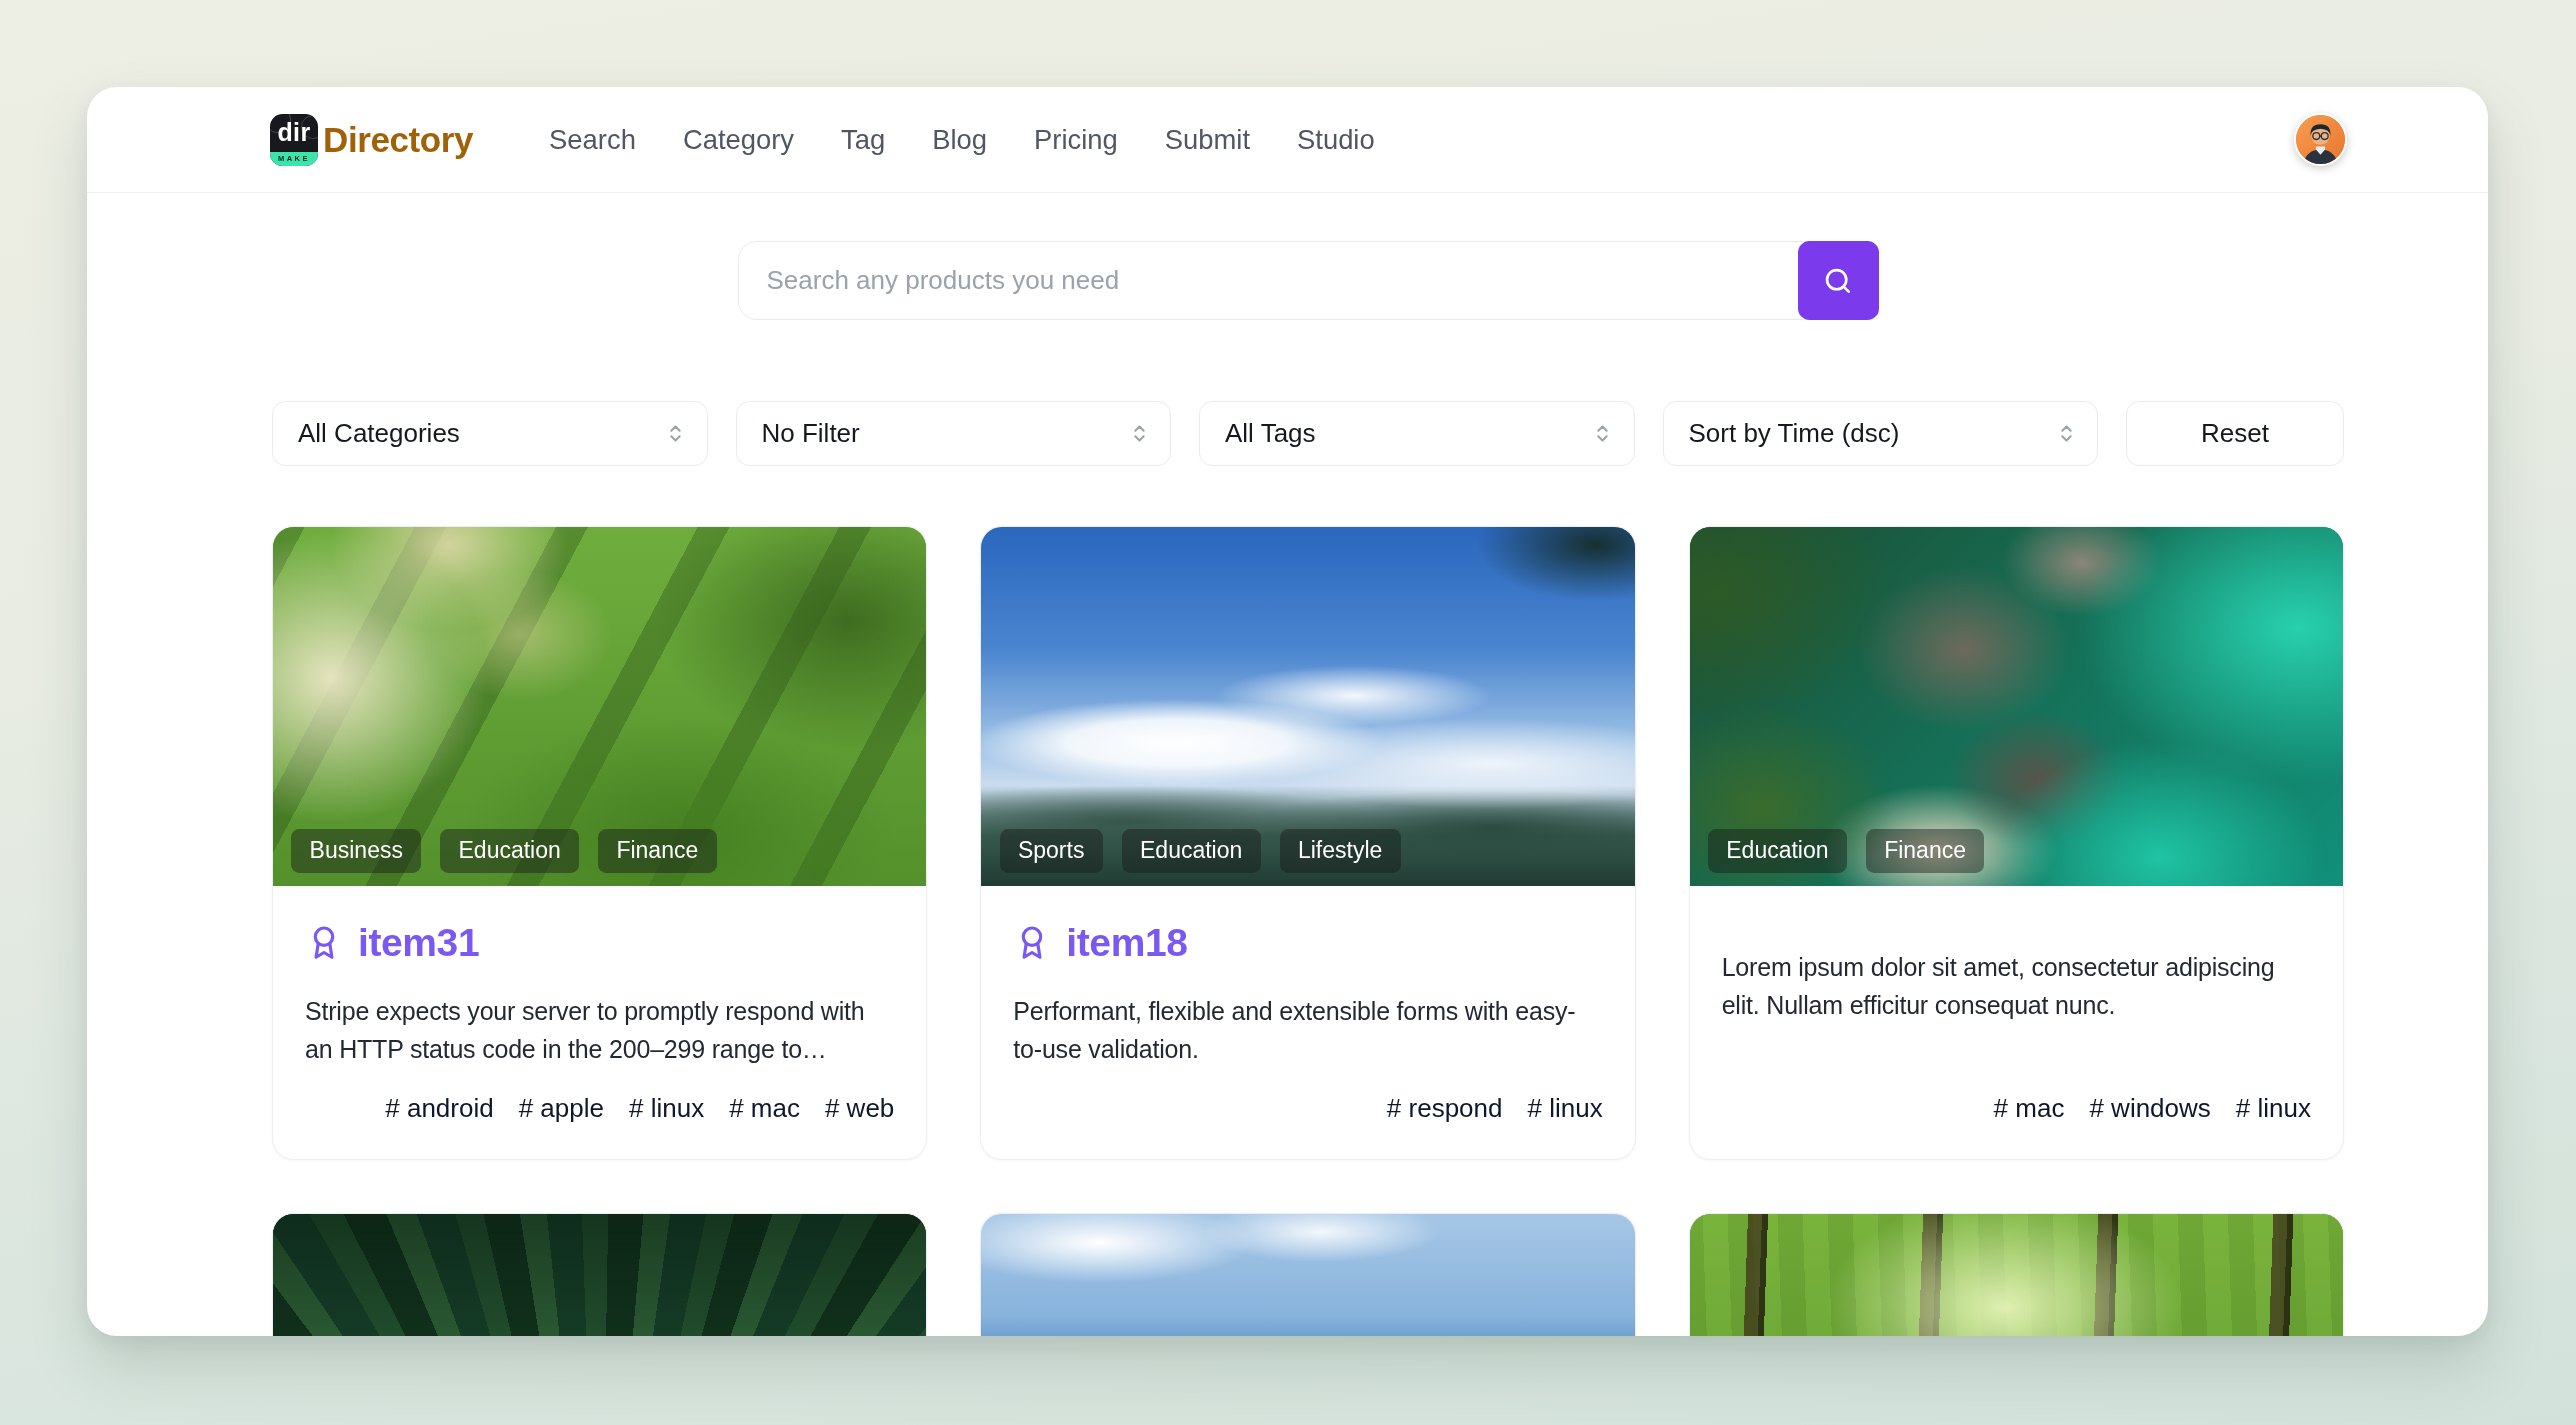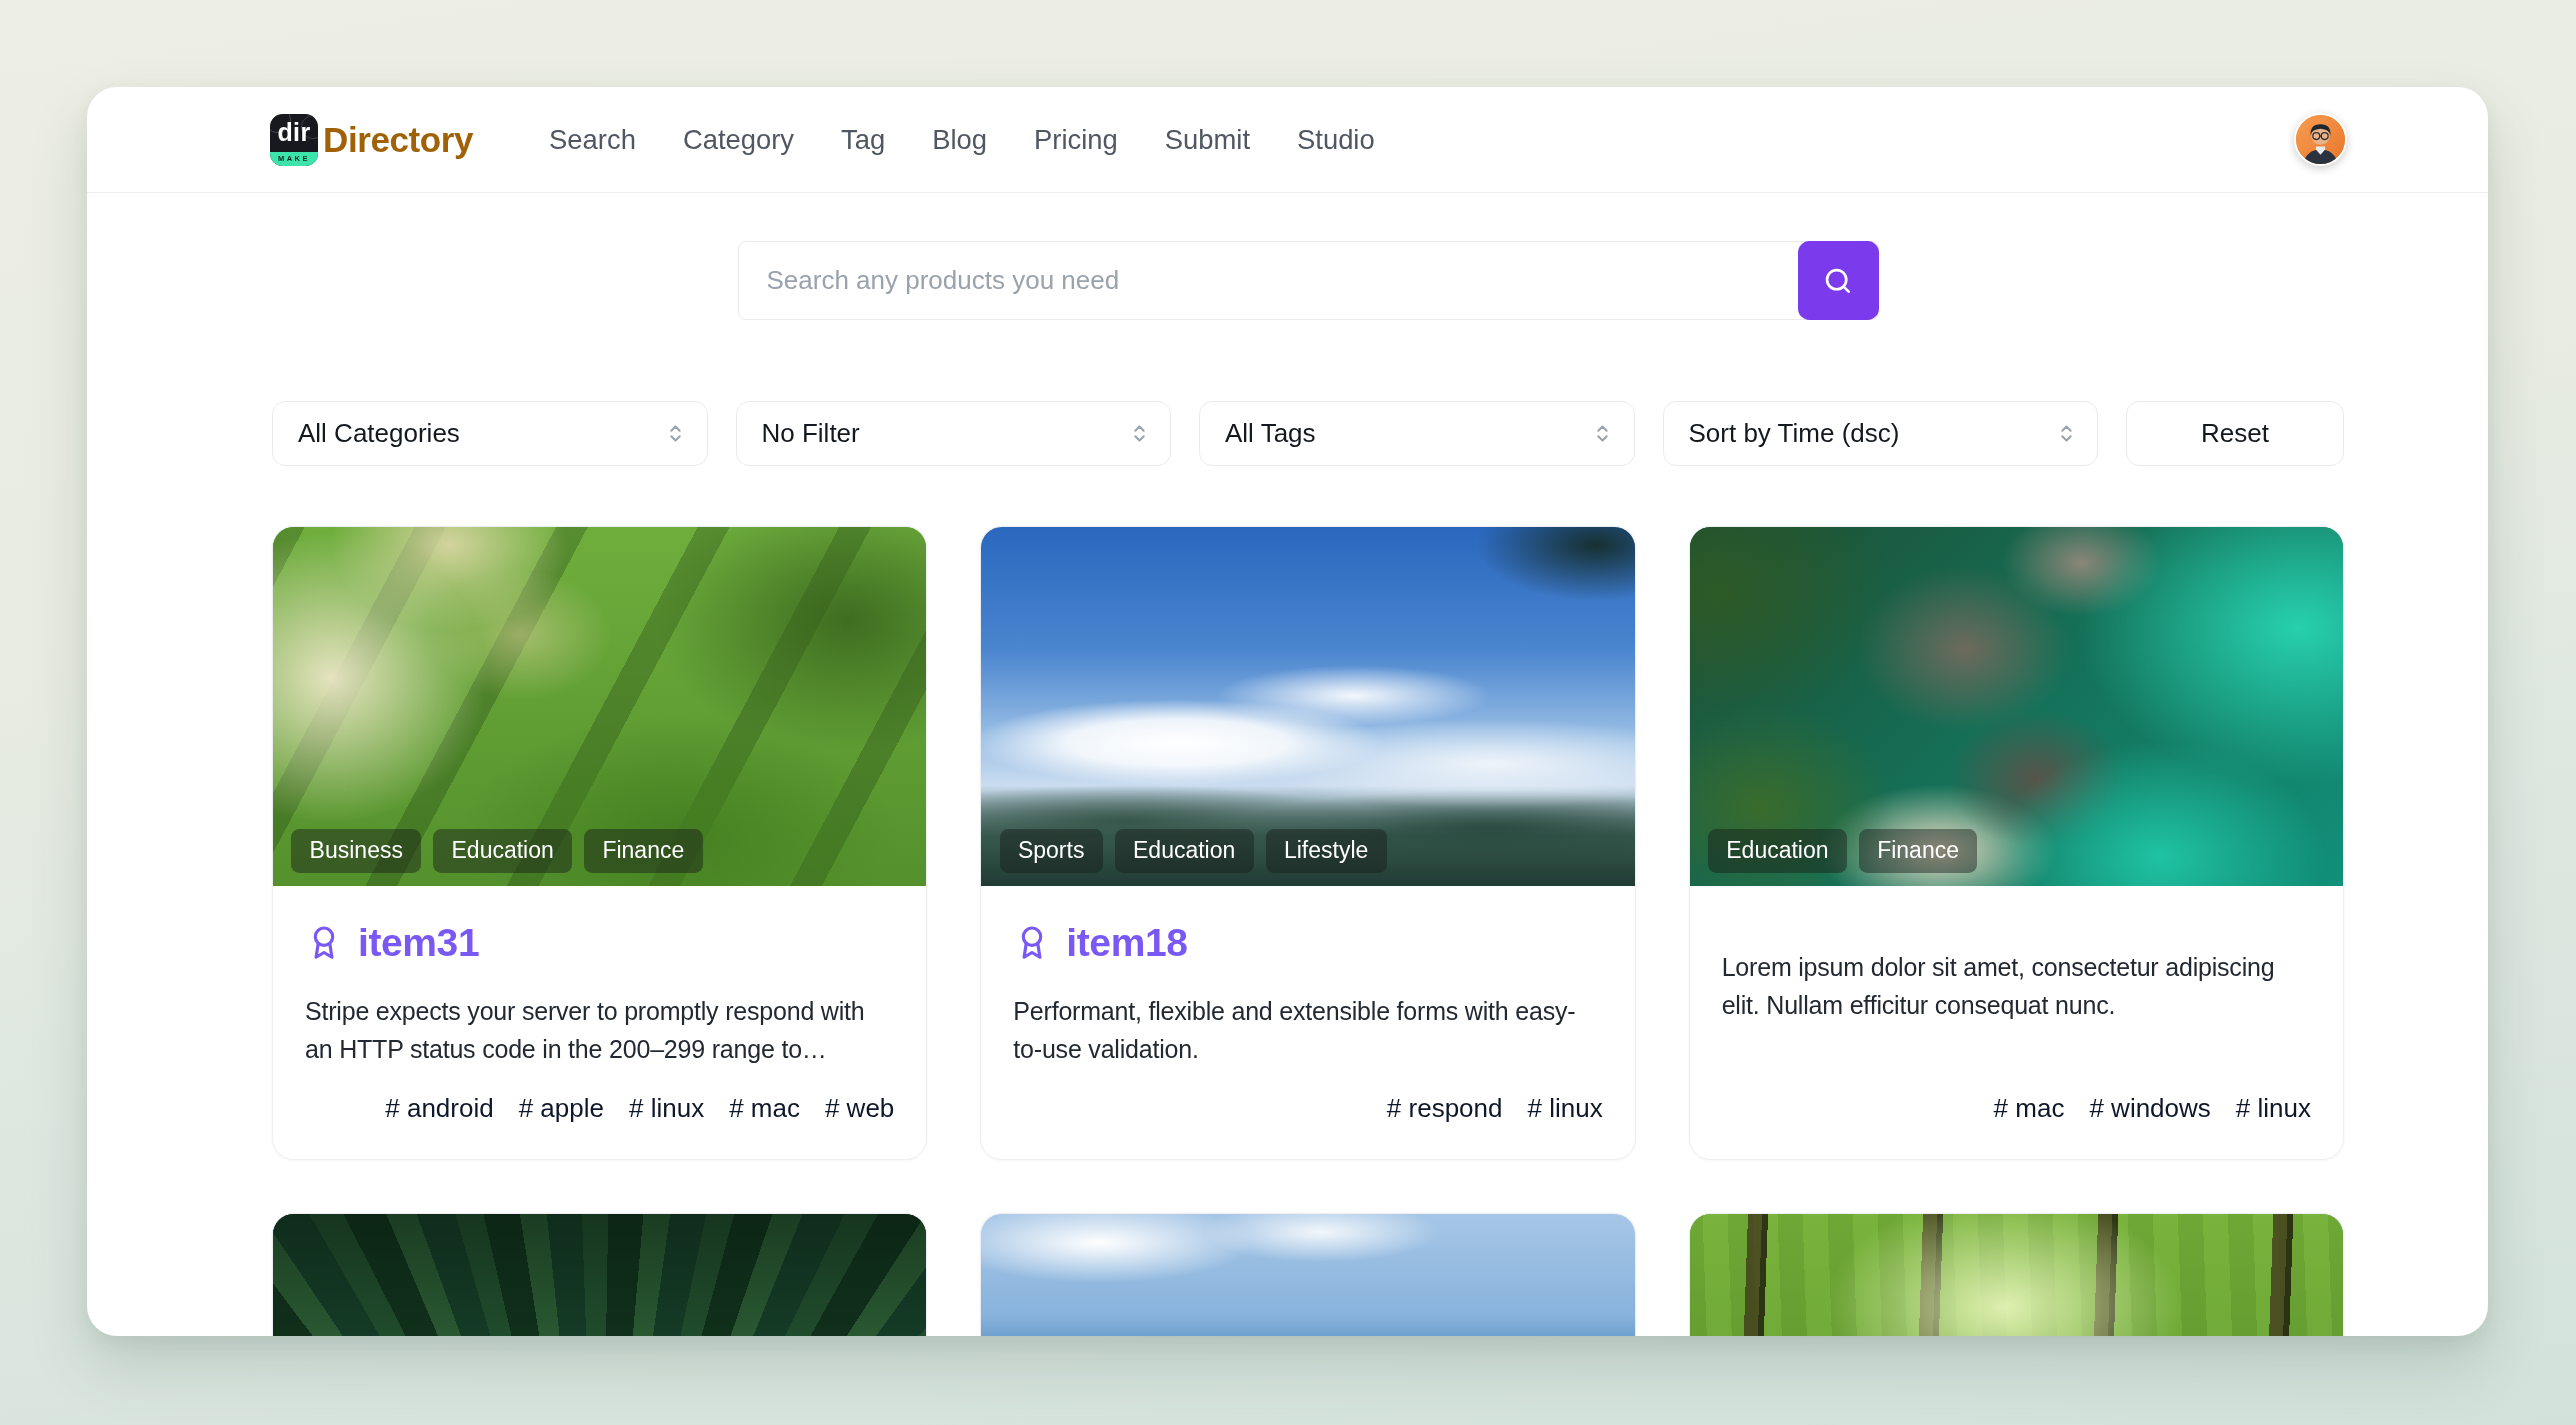--- a/index.html
+++ b/index.html
@@ -74,21 +74,21 @@
   }
   .avatar svg { display:block; width:100%; height:100%; }
 
   
   .content { width: 2072px; margin-left: 185px; }
 
   
   .search-wrap { width: 1141px; height: 79px; margin: 48px auto 0; position: relative; }
   .search-input {
     width:100%; height:100%;
-    border: 1.7px solid #e8eaee; border-radius: 8px;
+    border: 1.7px solid #e8eaee; border-radius: 19px;
     padding: 0 116px 0 28px;
     font-size: 26px; color:#7f1d1d; outline:none;
     font-family: inherit; background:#fff;
   }
   .search-input::placeholder { color:#99a2ad; }
   .search-btn {
     position:absolute; right:0; top:0;
     width: 81px; height: 79px;
     background:#7c3aed; border:none; border-radius:11.6px;
     display:flex; align-items:center; justify-content:center;
@@ -120,21 +120,21 @@
     column-gap:53px; row-gap:53px;
   }
   .card {
     border:1.7px solid #eceef1; border-radius:21.6px;
     background:#fff; overflow:hidden;
     min-height:626px;
     display:flex; flex-direction:column;
     box-shadow: 0 0.8px 3.3px rgba(25,35,45,.04);
   }
   .card-img { height:359px; flex:none; position:relative; }
-  .chips { position:absolute; left:18.3px; bottom:13.3px; display:flex; gap:12px; }
+  .chips { position:absolute; left:18.3px; bottom:13.3px; display:flex; gap:19px; }
   .chip {
     background:rgba(22,26,24,.45);
     color:#fff; font-size:23px; padding:8.3px 18.3px; border-radius:8.3px;
     white-space:nowrap;
   }
   .card-body { flex:1; display:flex; flex-direction:column; padding:35px 32px 35px; }
   .title-row { display:flex; align-items:center; gap:15px; color:#7a58f3; cursor:pointer; }
   .title-row .award { width:38px; height:38px; flex:none; }
   .title-row .award svg { display:block; width:100%; height:100%; }
   .card-title { font-size:39px; font-weight:bold; letter-spacing:-0.4px; }

